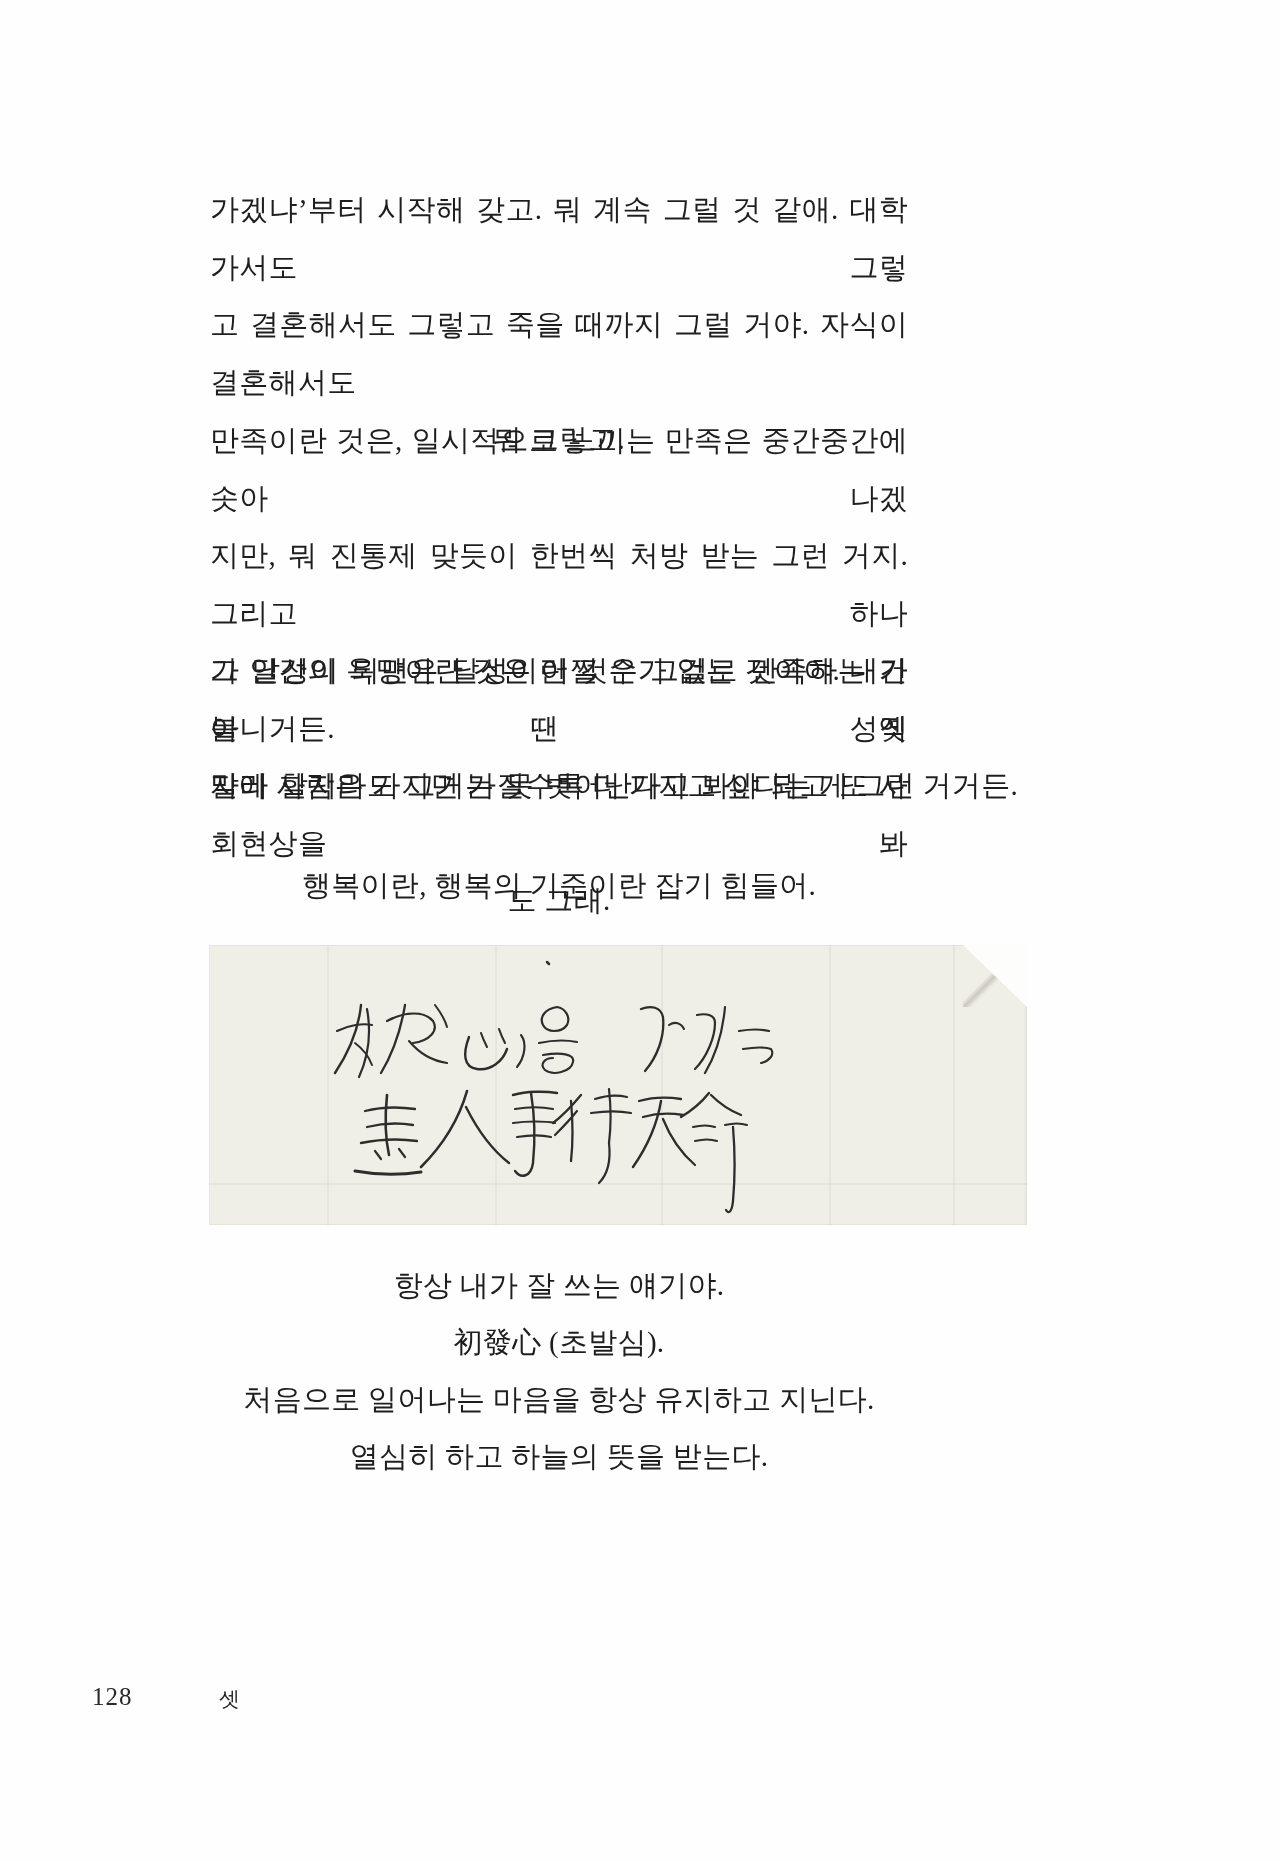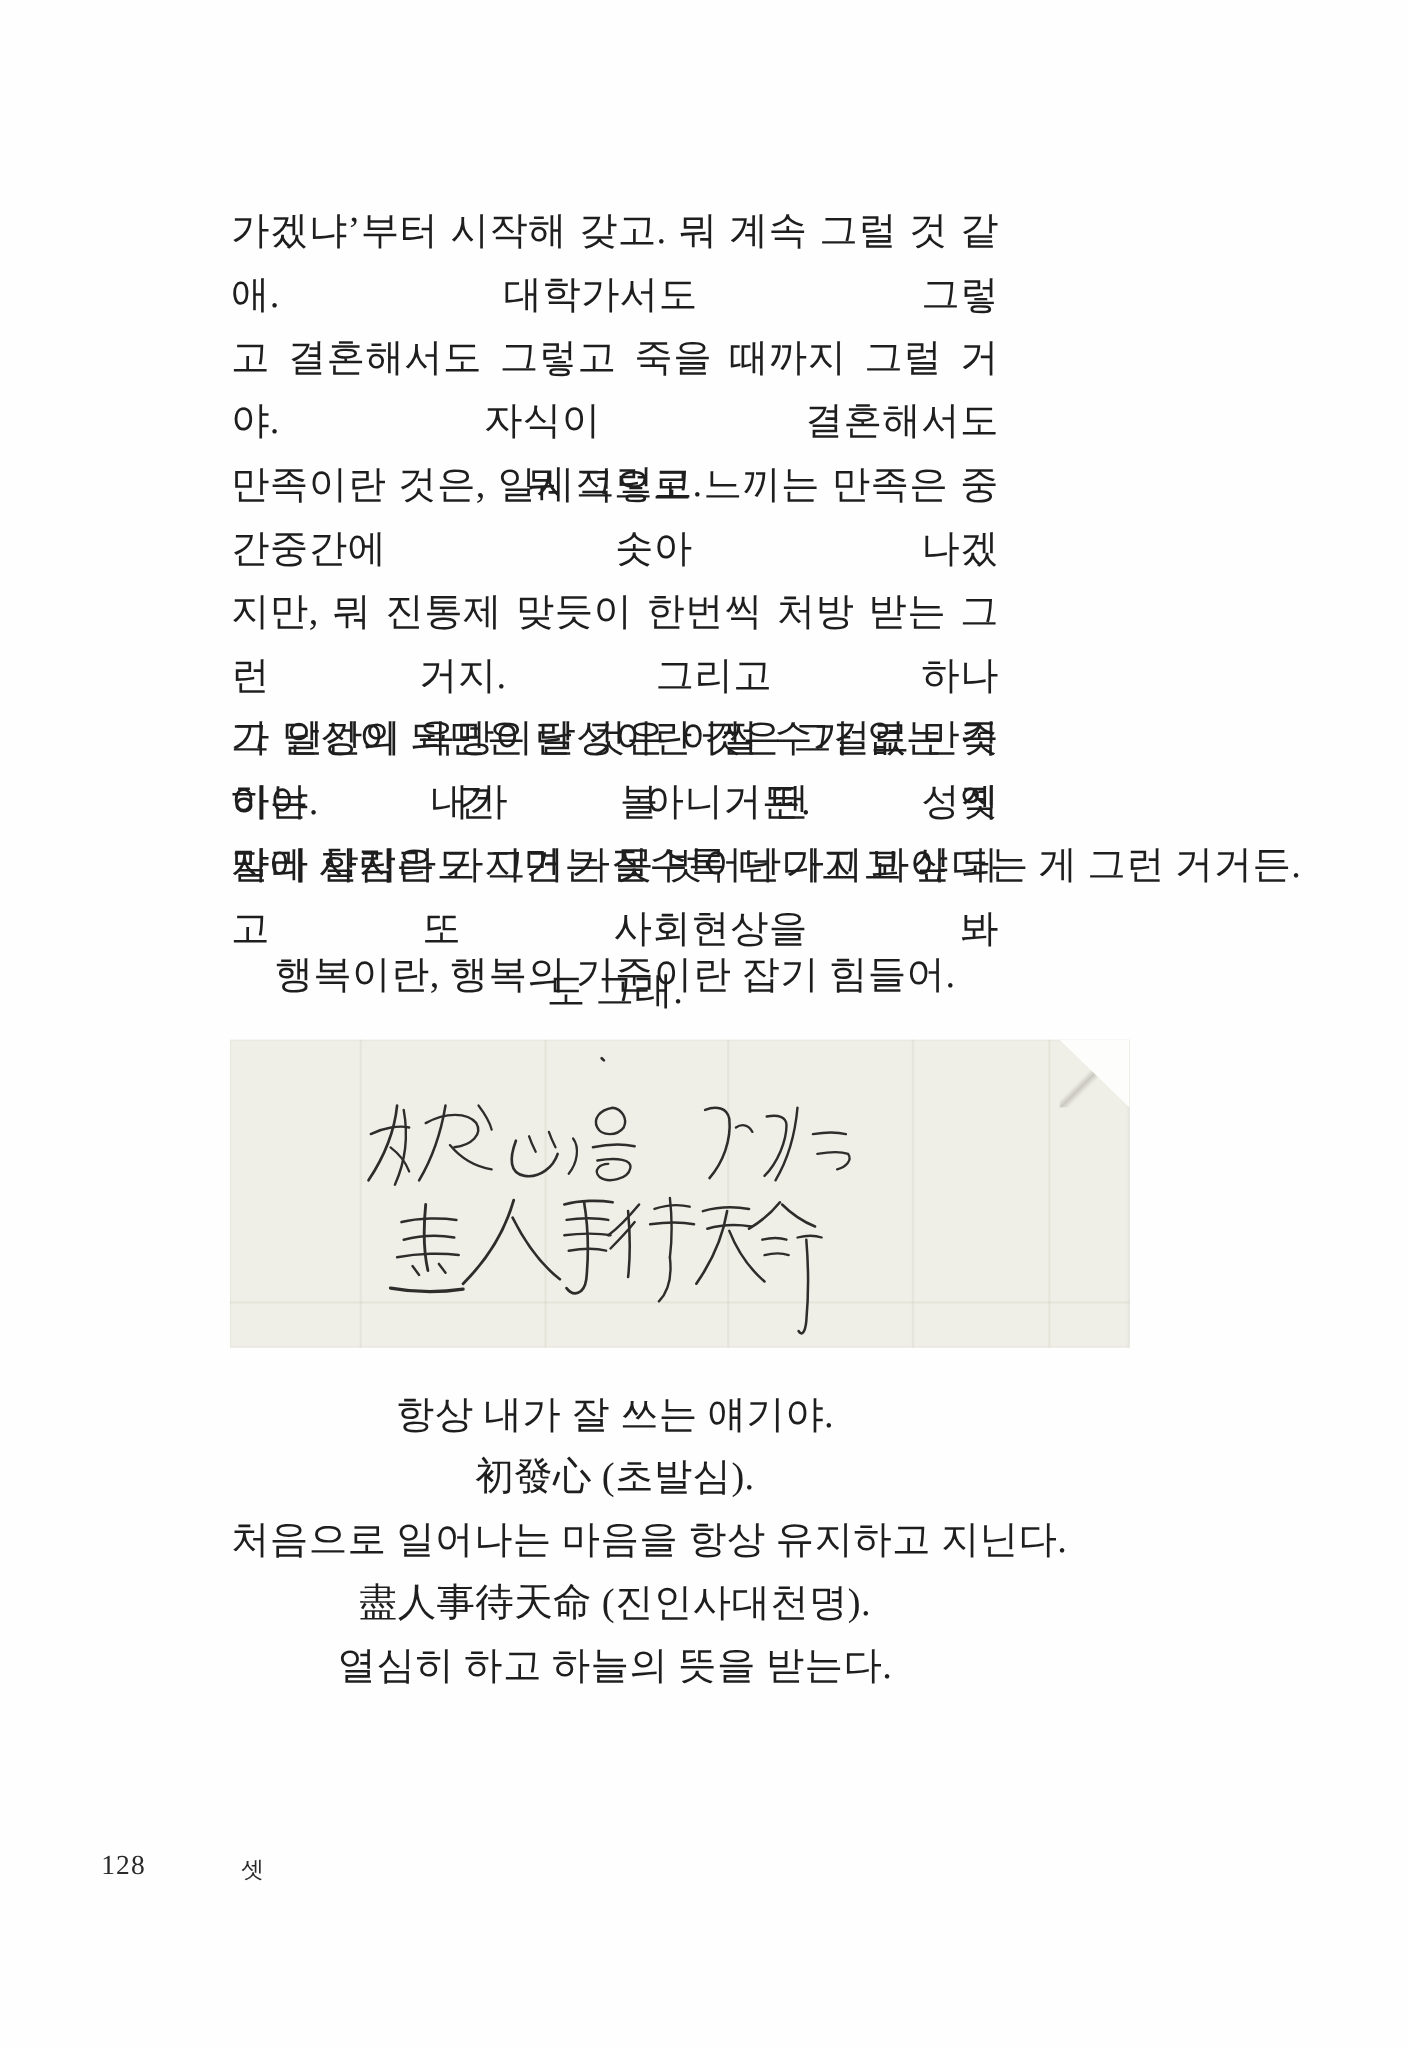--- a/index.html
+++ b/index.html
@@ -10,21 +10,21 @@
     color:#1f1f1f;
     position:relative;
     overflow:hidden;
   }
   .page { position:absolute; inset:0; }
 
   .textcol {
     position:absolute;
     left:210px;
     width:698px;
-    font-size:35px;
+    font-size:29px;
     line-height:57.5px;
     letter-spacing:0.3px;
     color:#1e1e1e;
   }
   .line { white-space:nowrap;text-align:center; }
   .line.j { text-align:justify; text-align-last:justify; white-space:normal; }
 
   #para-1 { top:181px; }
   #para-2 { top:412px; }
   #para-3 { top:642px; }
@@ -170,21 +170,20 @@
       <path d="M486,196 C494,194 502,194 508,196" stroke-width="2.1"></path>
       <path d="M516,180 C524,178 532,178 538,180" stroke-width="2.1"></path>
       <path d="M524,182 C526,206 526,234 524,256 C523,266 520,270 517,265" stroke-width="2.3"></path>
     </svg>
   </div>
 
   <div class="textcol" id="after-note">
     <div class="line">항상 내가 잘 쓰는 얘기야.</div>
     <div class="line">初發心 (초발심).</div>
     <div class="line">처음으로 일어나는 마음을 항상 유지하고 지닌다.</div>
-    <div class="line">盡人事待天命 (진인사대천명).</div>
     <div class="line">열심히 하고 하늘의 뜻을 받는다.</div>
   </div>
 
   <div class="footer">
     <span class="page-number">128</span>
     <span class="chapter-name">셋</span>
   </div>
 
 </div>
 

